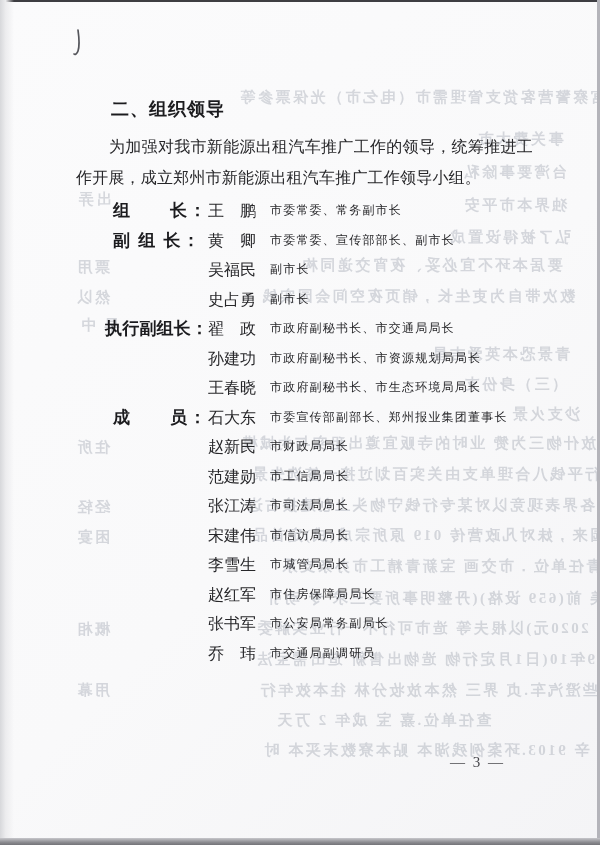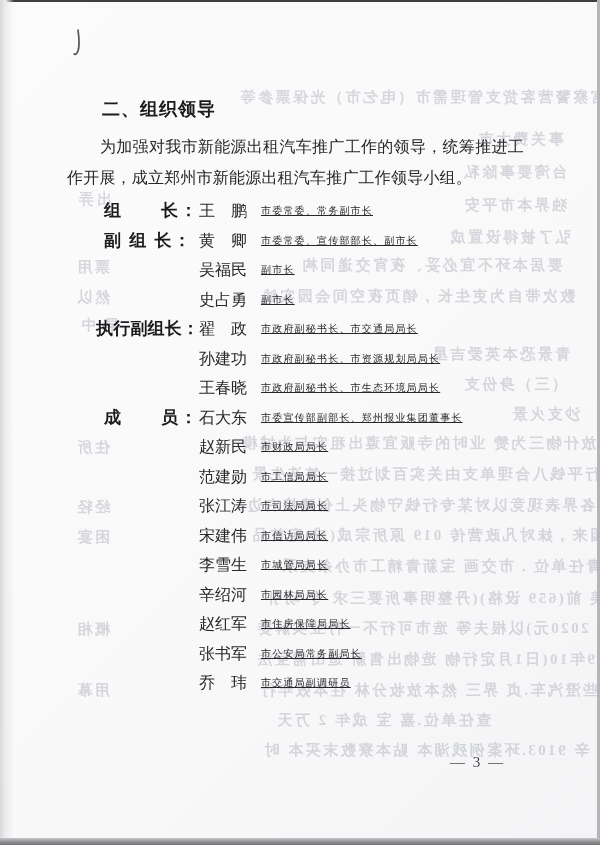--- a/index.html
+++ b/index.html
@@ -26,40 +26,40 @@
     transform:scaleX(-1);
     color:#9aa0ac;
     opacity:.38;
     filter:blur(.6px);
     font-weight:bold;
     font-size:15px;
     letter-spacing:2.5px;
     pointer-events:none;
   }
   
-  .content{position:absolute;left:67px;top:96px;width:470px;}
+  .content{position:absolute;left:76px;top:96px;width:470px;}
   .heading{
     font-size:18px;font-weight:bold;letter-spacing:1px;
     margin:0 0 0 35px;line-height:26px;color:#1b1b1e;
   }
   .para{
     margin:9px 0 0 0;width:457px;
     font-size:16px;line-height:31px;letter-spacing:.2px;
     text-indent:33px;text-align:justify;color:#27272a;
   }
   .roster{margin-top:3px;}
   .row{display:flex;line-height:29.5px;}
   .col-label{
     flex:none;width:132px;box-sizing:border-box;padding-left:37px;
     font-weight:bold;font-size:17px;letter-spacing:2px;white-space:pre;
     color:#1b1b1e;
   }
   .col-label.label-exec{padding-left:29px;letter-spacing:.2px;}
   .col-name{flex:none;width:62px;font-size:16px;white-space:pre;color:#27272a;}
-  .col-title{flex:1;font-size:10px;letter-spacing:1.2px;text-align:justify;color:#27272a;text-decoration:underline;}
+  .col-title{flex:1;font-size:12px;letter-spacing:1.2px;text-align:justify;color:#27272a;}
   .page-number{
     position:absolute;left:450px;top:754px;
     font-size:15px;letter-spacing:2px;color:#45454a;white-space:pre;
   }
   .pen-mark{position:absolute;left:70px;top:28px;}
 </style>
 </head>
 <body>
 
 <div class="page">
@@ -165,25 +165,20 @@
     <span class="col-name">宋建伟</span>
     <span class="col-title">市信访局局长</span>
   </div>
         <div class="row">
     <span class="col-label"></span>
     <span class="col-name">李雪生</span>
     <span class="col-title">市城管局局长</span>
   </div>
         <div class="row">
     <span class="col-label"></span>
-    <span class="col-name">辛绍河</span>
-    <span class="col-title">市园林局局长</span>
-  </div>
-        <div class="row">
-    <span class="col-label"></span>
     <span class="col-name">赵红军</span>
     <span class="col-title">市住房保障局局长</span>
   </div>
         <div class="row">
     <span class="col-label"></span>
     <span class="col-name">张书军</span>
     <span class="col-title">市公安局常务副局长</span>
   </div>
         <div class="row">
     <span class="col-label"></span>

